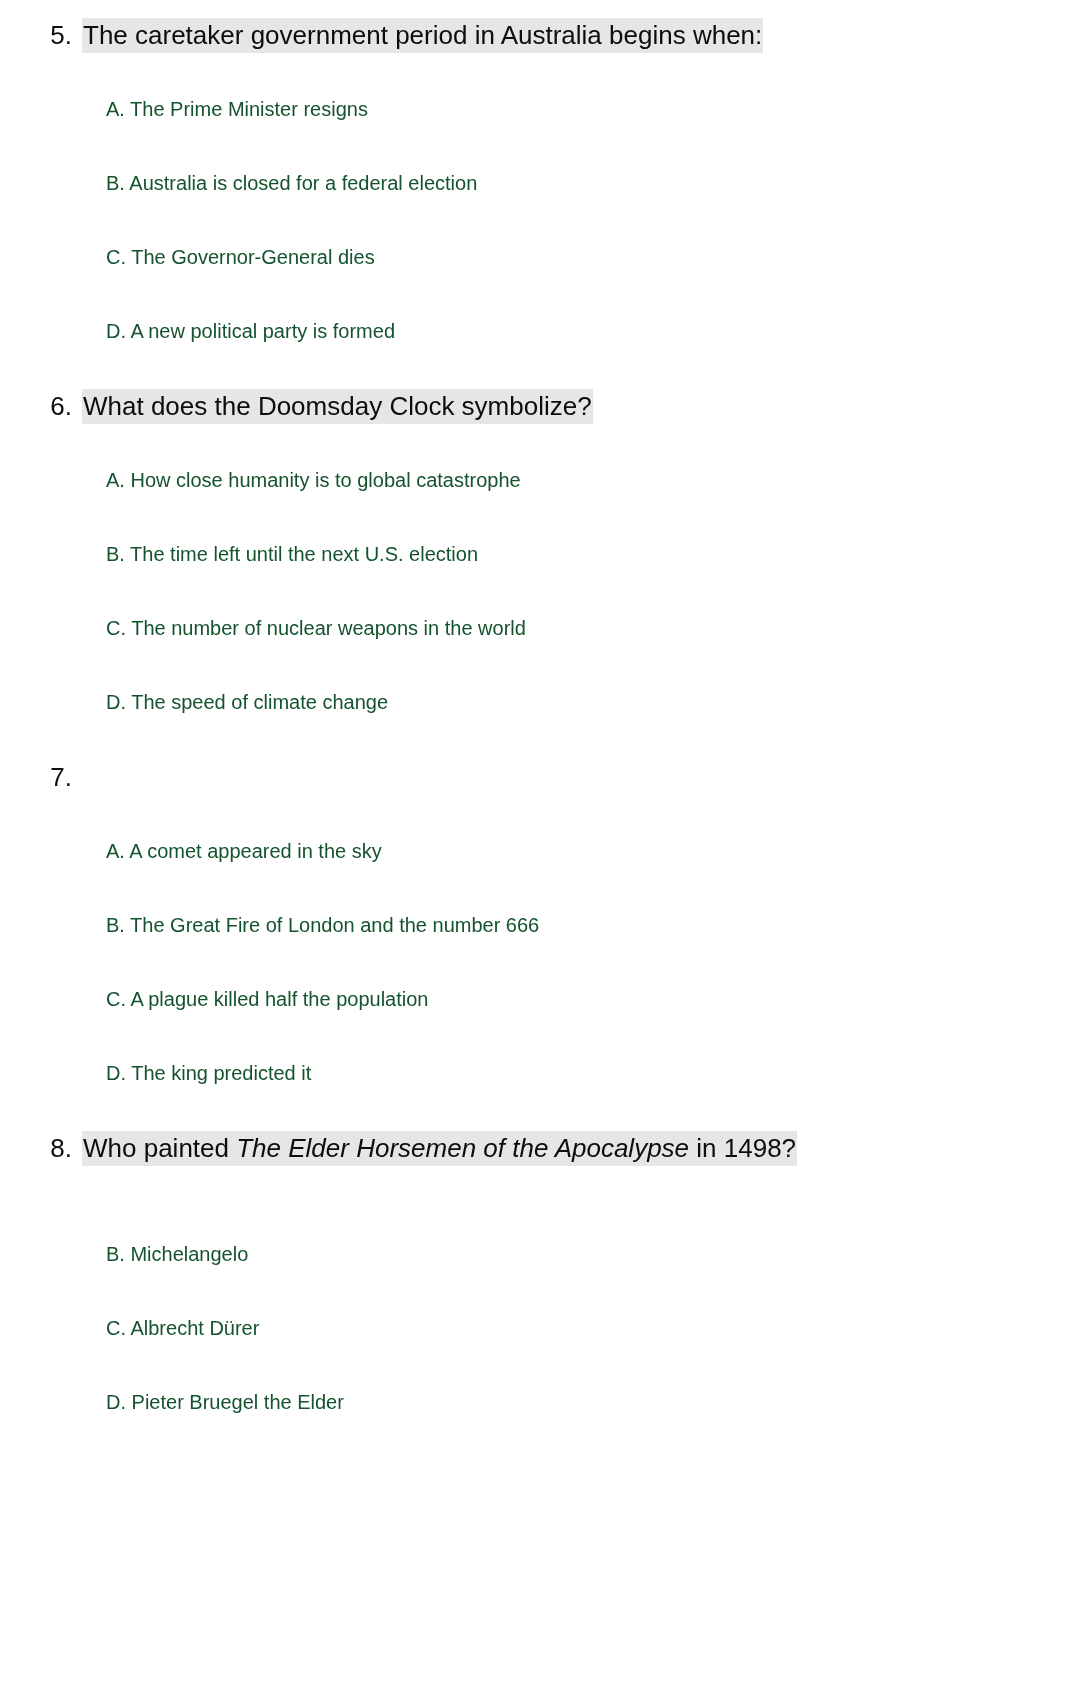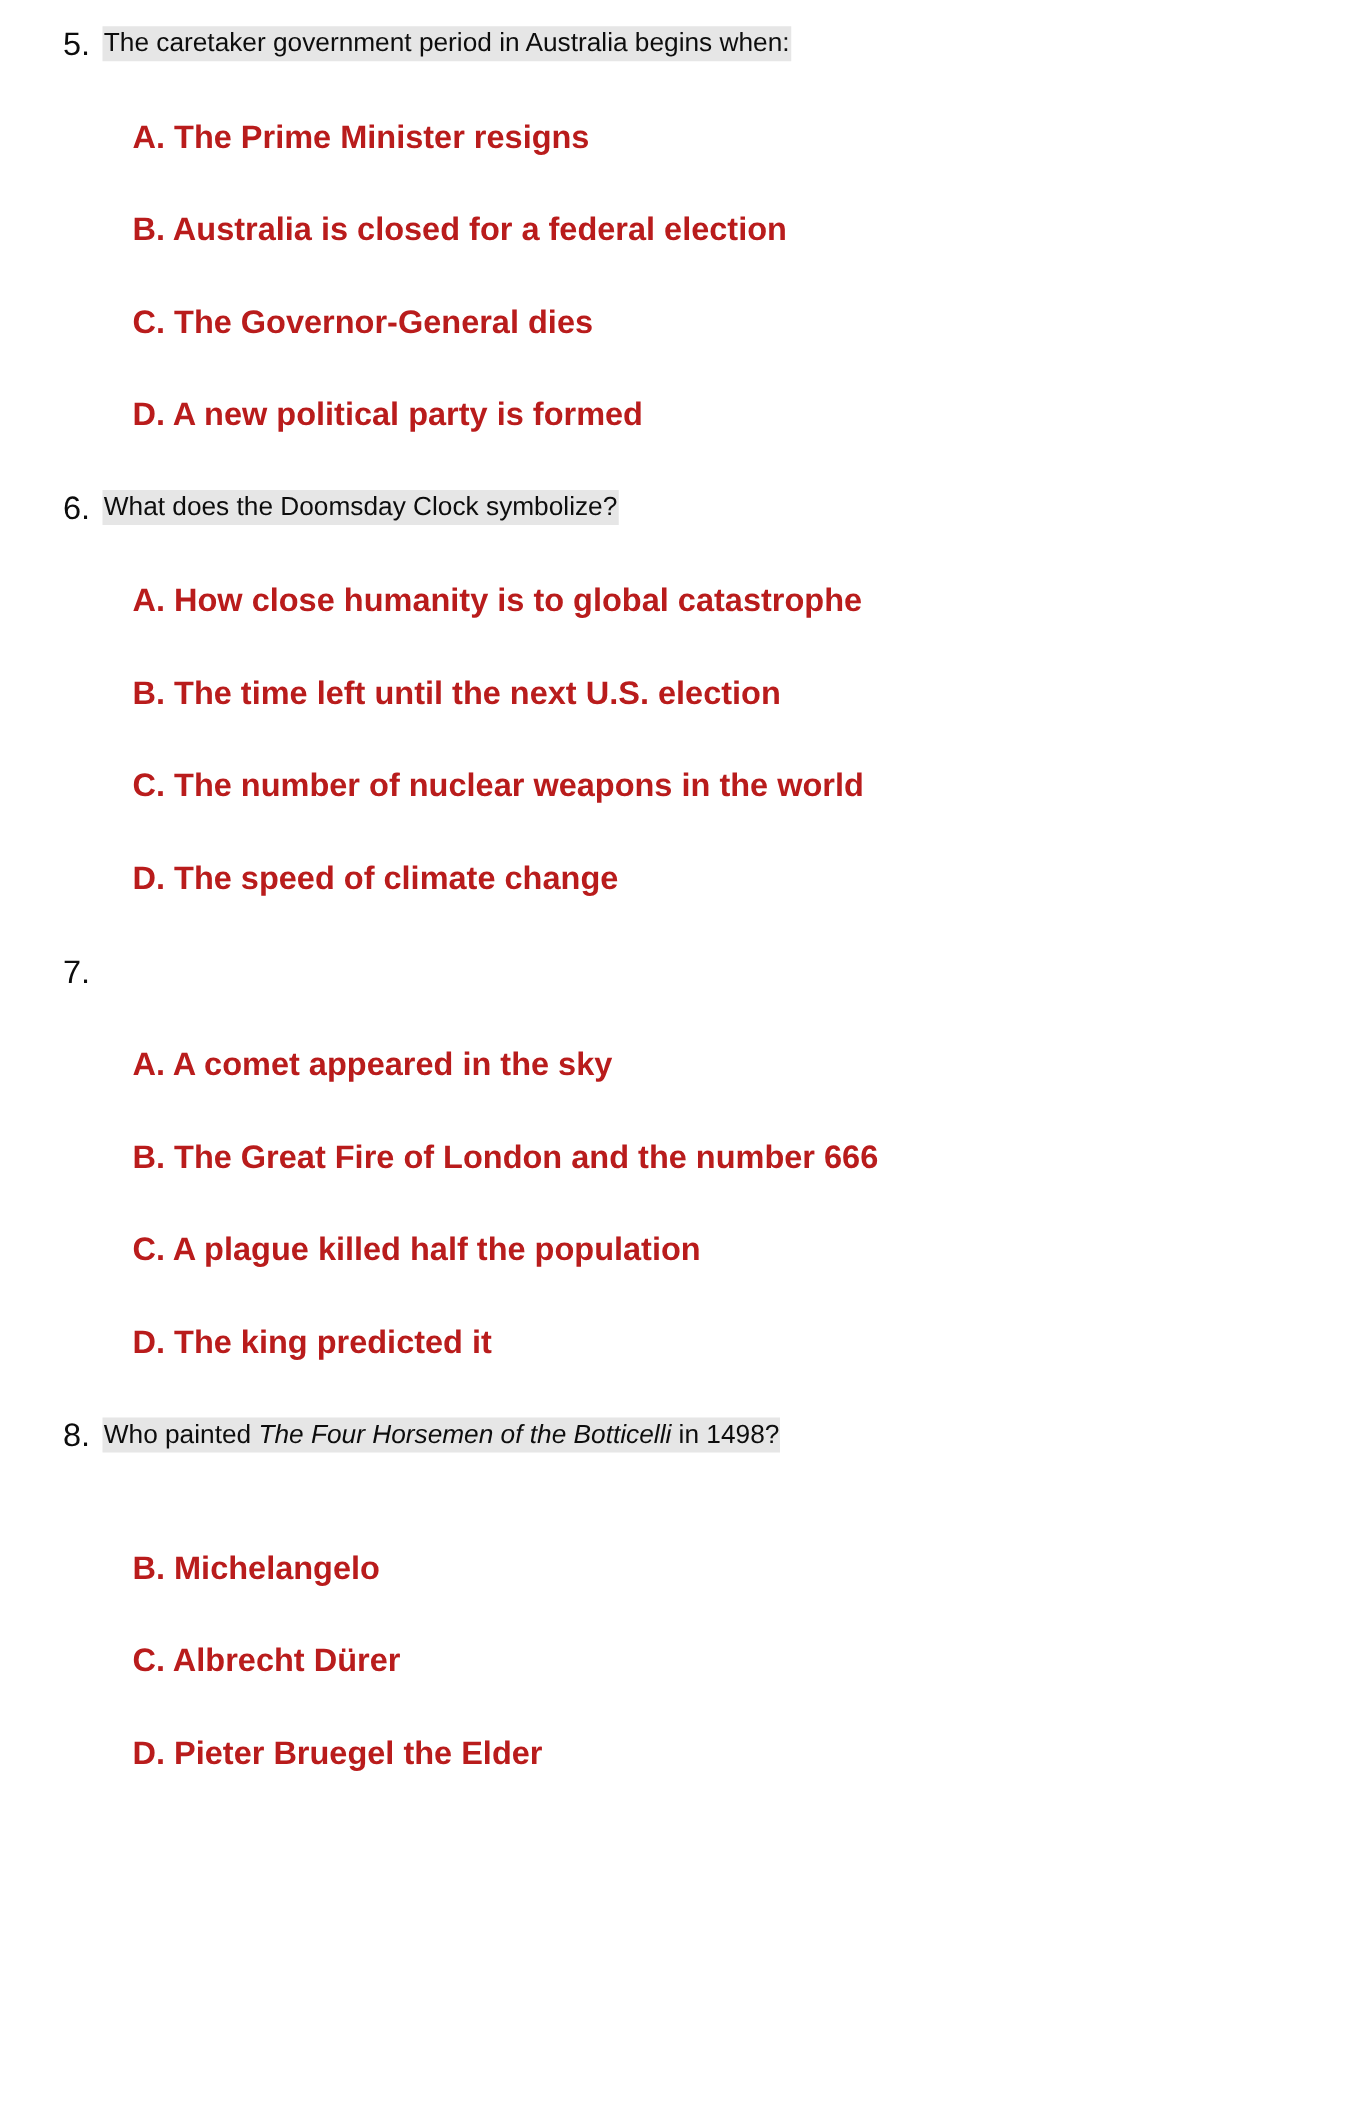--- a/index.html
+++ b/index.html
@@ -29,44 +29,43 @@
   .qnum {
     width: 44px;
     min-width: 44px;
     text-align: right;
     padding-right: 10px;
     font-size: 26px;
     line-height: 42px;
     color: #0d0d0d;
   }
   .qtext {
-    font-size: 21px;
+    font-size: 26px;
     line-height: 42px;
     color: #0d0d0d;
     max-width: 900px;
   }
   .qtext .hl {
     background: #e6e6e6;
     box-decoration-break: clone;
     -webkit-box-decoration-break: clone;
     padding: 2px 1px 3px 1px;
   }
   .qtext i {
     font-style: italic;
   }
   .options {
     margin: 0;
     padding: 0;
   }
   .opt {
-    font-size: 26px;
+    font-size: 20px;
     line-height: 42px;
-    color: #b91c1c;
+    color: #14532d;
     padding-left: 78px;
-    font-weight: bold;
   }
   .sp-after-q {
     height: 32px;
   }
   .sp-after-opt {
     height: 32px;
   }
   .sp-block {
     height: 33px;
   }
@@ -128,21 +127,21 @@
       <div class="sp-after-opt"></div>
       <div class="opt">D. The king predicted it</div>
     </div>
   </div>
 
   <div class="sp-block"></div>
 
   <div class="qblock">
     <div class="qrow">
       <div class="qnum">8.</div>
-      <div class="qtext"><span class="hl"><span>Who painted </span><i>The Four Horsemen of the Botticelli</i><span> in 1498?</span></span></div>
+      <div class="qtext"><span class="hl"><span>Who painted </span><i>The Elder Horsemen of the Apocalypse</i><span> in 1498?</span></span></div>
     </div>
     <div class="sp-after-q"></div>
     <div class="options">
       <div class="sp-after-opt"></div>
       <div class="opt">B. Michelangelo</div>
       <div class="sp-after-opt"></div>
       <div class="opt">C. Albrecht Dürer</div>
       <div class="sp-after-opt"></div>
       <div class="opt">D. Pieter Bruegel the Elder</div>
     </div>

